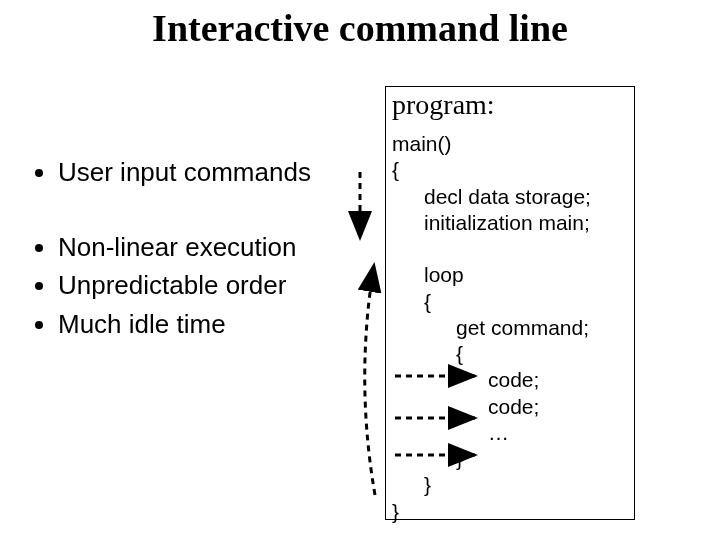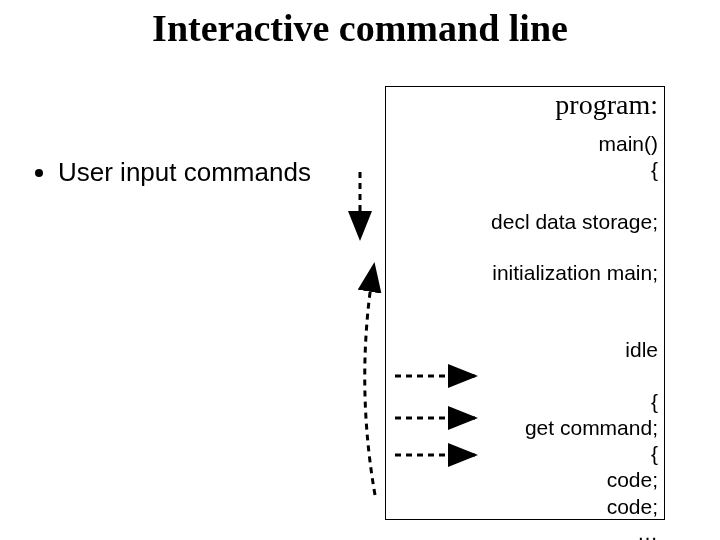--- a/index.html
+++ b/index.html
@@ -36,38 +36,37 @@
   .bullets li {
     margin-bottom: 6px;
   }
   .spacer {
     height: 36px;
   }
   .code-box {
     position: absolute;
     left: 385px;
     top: 86px;
-    width: 280px;
+    width: 250px;
     height: 434px;
     border: 1px solid #000;
     box-sizing: border-box;
     padding: 2px 6px 4px 6px;
     font-family: "Times New Roman", Times, serif;
-    text-align: right;
   }
   .code-box .code-heading {
     font-size: 28px;
     margin-bottom: 10px;
   }
   .code-box .code {
     font-size: 21px;
     line-height: 1.25;
     font-family: Arial, Helvetica, sans-serif;
   }
-  .ind1 { padding-left: 32px; display:block;margin-top:25px; }
+  .ind1 { padding-left: 32px; display:block; }
   .ind2 { padding-left: 64px; display:block; }
   .ind3 { padding-left: 96px; display:block; }
 
   
   .arrow-svg {
     position: absolute;
     pointer-events: none;
   }
 </style>
 </head>
@@ -75,31 +74,36 @@
 
 <div class="title">
   <span>Interactive command line</span><br>
 </div>
 
 <div class="bullets">
   <ul>
     <li>User input commands</li>
   </ul>
   <div class="spacer"></div>
+  <ul>
+    <li>Non-linear execution</li>
+    <li>Unpredictable order</li>
+    <li>Much idle time</li>
+  </ul>
 </div>
 
 <div class="code-box">
   <div class="code-heading">program:</div>
   <div class="code">
     <span>main()</span><br>
     <span>{</span><br>
     <span class="ind1">decl data storage;</span>
     <span class="ind1">initialization main;</span>
     <br>
-    <span class="ind1">idle</span>
+    <span class="ind1">loop</span>
     <span class="ind1">{</span>
     <span class="ind2">get command;</span>
     <span class="ind2">{</span>
     <span class="ind3">code;</span>
     <span class="ind3">code;</span>
     <span class="ind3">…</span>
     <span class="ind2">}</span>
     <span class="ind1">}</span>
     <span>}</span>
   </div>

